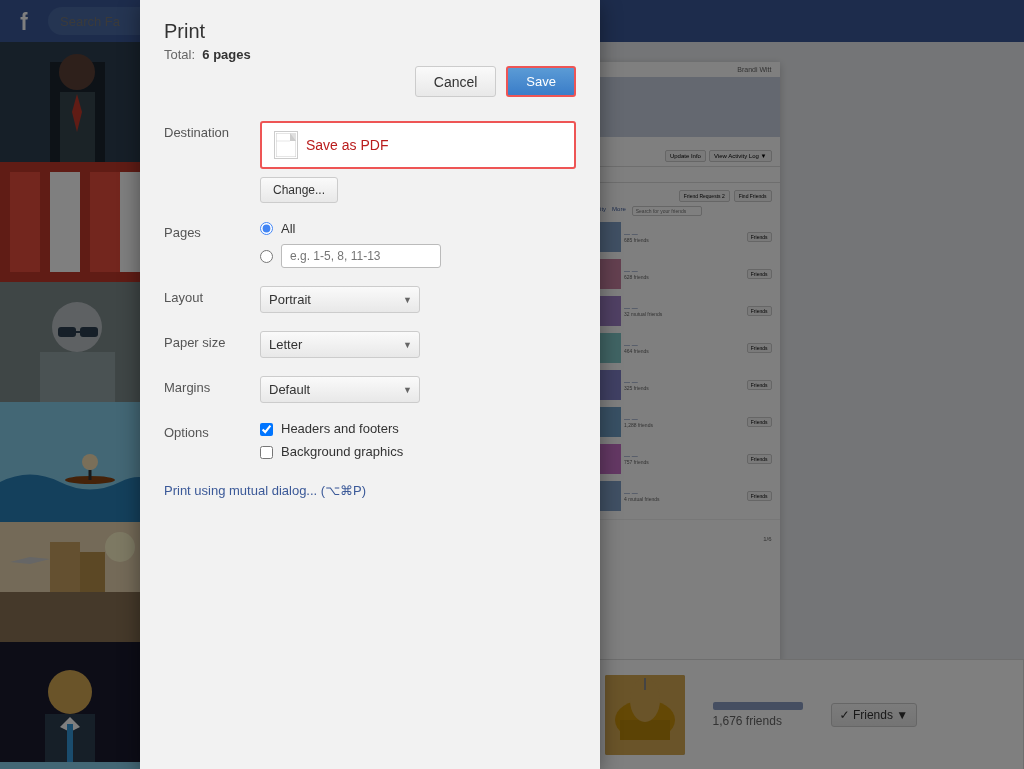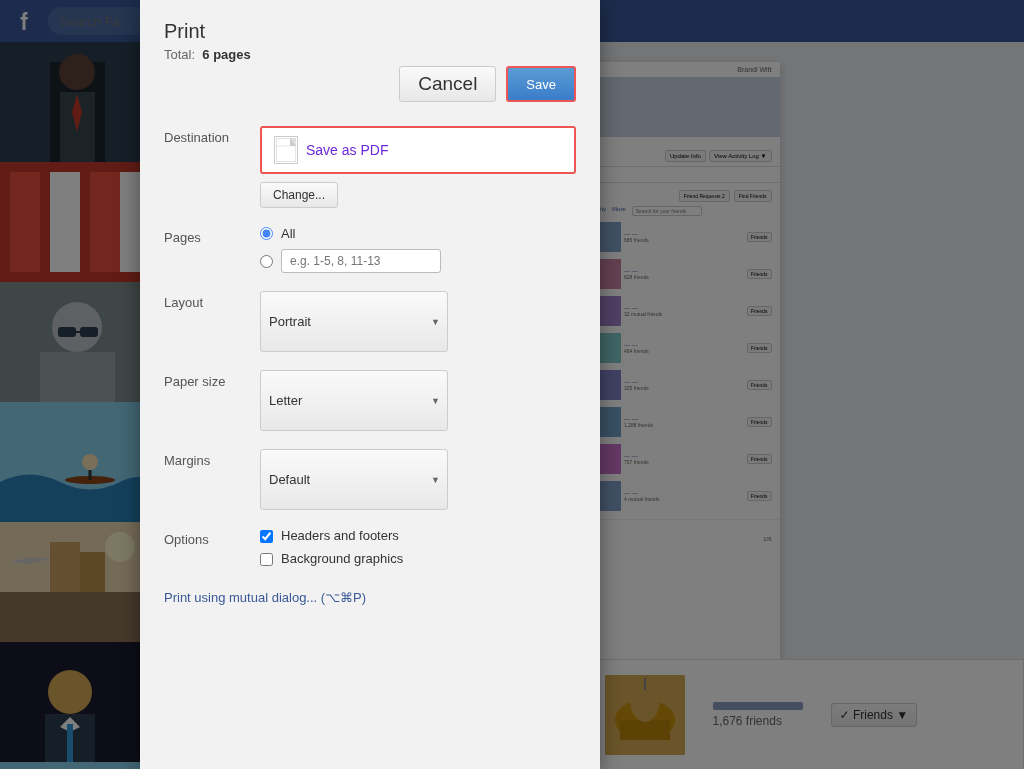--- a/index.html
+++ b/index.html
@@ -333,21 +333,21 @@
       justify-content: flex-end;
       gap: 10px;
       margin-bottom: 24px;
     }
 
     .btn-cancel {
       padding: 6px 18px;
       background: linear-gradient(to bottom, #fafafa, #e8e8e8);
       border: 1px solid #ccc;
       border-radius: 3px;
-      font-size: 19px;
+      font-size: 14px;
       color: #333;
       cursor: pointer;
     }
 
     .btn-save {
       padding: 6px 18px;
       background: linear-gradient(to bottom, #5b9bd5, #3a7dc9);
       border: 2px solid #e55;
       border-radius: 3px;
       font-size: 13px;
@@ -395,21 +395,21 @@
       display: flex;
       align-items: center;
       justify-content: center;
       font-size: 8px;
       color: #666;
       flex-shrink: 0;
     }
 
     .destination-name {
       font-size: 14px;
-      color: #6d28d9;
+      color: #b91c1c;
     }
 
     .btn-change {
       padding: 5px 12px;
       background: linear-gradient(to bottom, #fafafa, #e8e8e8);
       border: 1px solid #ccc;
       border-radius: 3px;
       font-size: 12px;
       color: #333;
       cursor: pointer;
@@ -439,22 +439,22 @@
       border-radius: 3px;
       padding: 4px 8px;
       font-size: 12px;
       color: #999;
       width: 160px;
       background: white;
     }
 
     
     .print-select {
-      width: 188px;
-      padding: 22px 8px;
+      width: 160px;
+      padding: 5px 8px;
       border: 1px solid #ccc;
       border-radius: 3px;
       background: linear-gradient(to bottom, #fafafa, #e8e8e8);
       font-size: 13px;
       color: #333;
       appearance: none;
       -webkit-appearance: none;
       cursor: pointer;
     }
 

